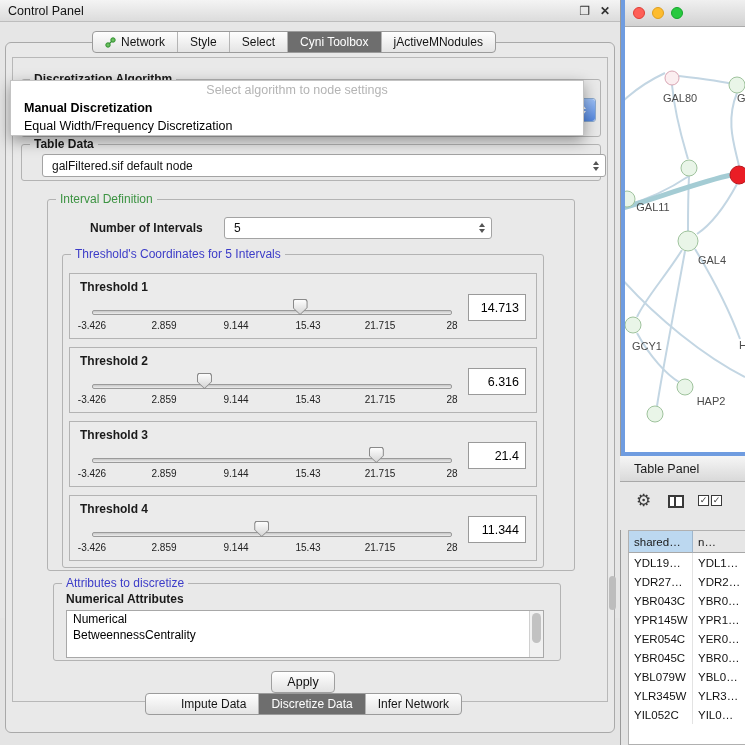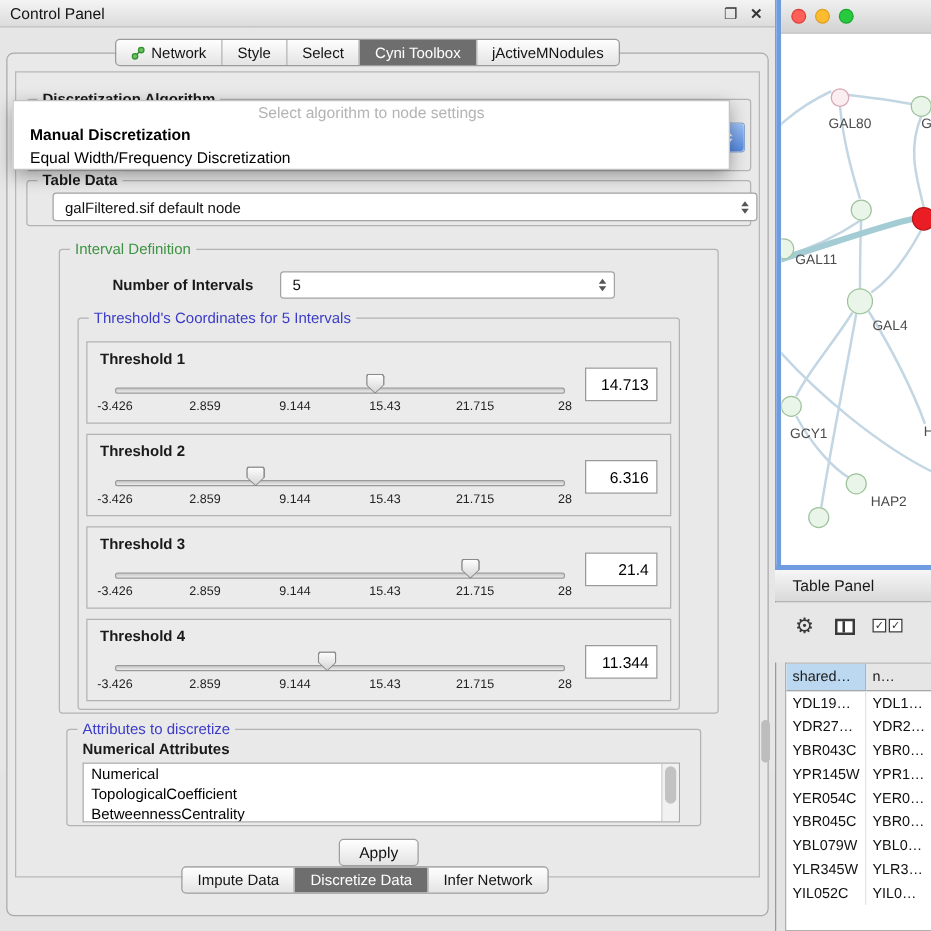--- a/index.html
+++ b/index.html
@@ -262,32 +262,31 @@
             <div class="vfield">11.344</div>
           </div>
         </div>
       </div>
 
       <div class="group" style="left:40px; top:525px; width:508px; height:78px;">
         <span class="gtitle blue">Attributes to discretize</span>
         <div class="attr-heading">Numerical Attributes</div>
         <div class="listbox">
           <div class="li">Numerical</div>
-          <div class="li">TopologicalCoefficient</div>
           <div class="li">BetweennessCentrality</div>
           <div class="list-scroll">
               <div class="lthumb"></div>
             </div>
         </div>
       </div>
 
       <div class="btn" style="left:258px; top:613px; width:64px; height:22px;">Apply</div>
     </div>
 
-    <div class="seg" style="left:145px; top:693px;">
+    <div class="seg" style="left:145px; top:693px;padding-left:23px;">
       <div class="tab">
           <span>Impute Data</span>
         </div>
       <div class="tab sel">
           <span>Discretize Data</span>
         </div>
       <div class="tab">
           <span>Infer Network</span>
         </div>
     </div>

